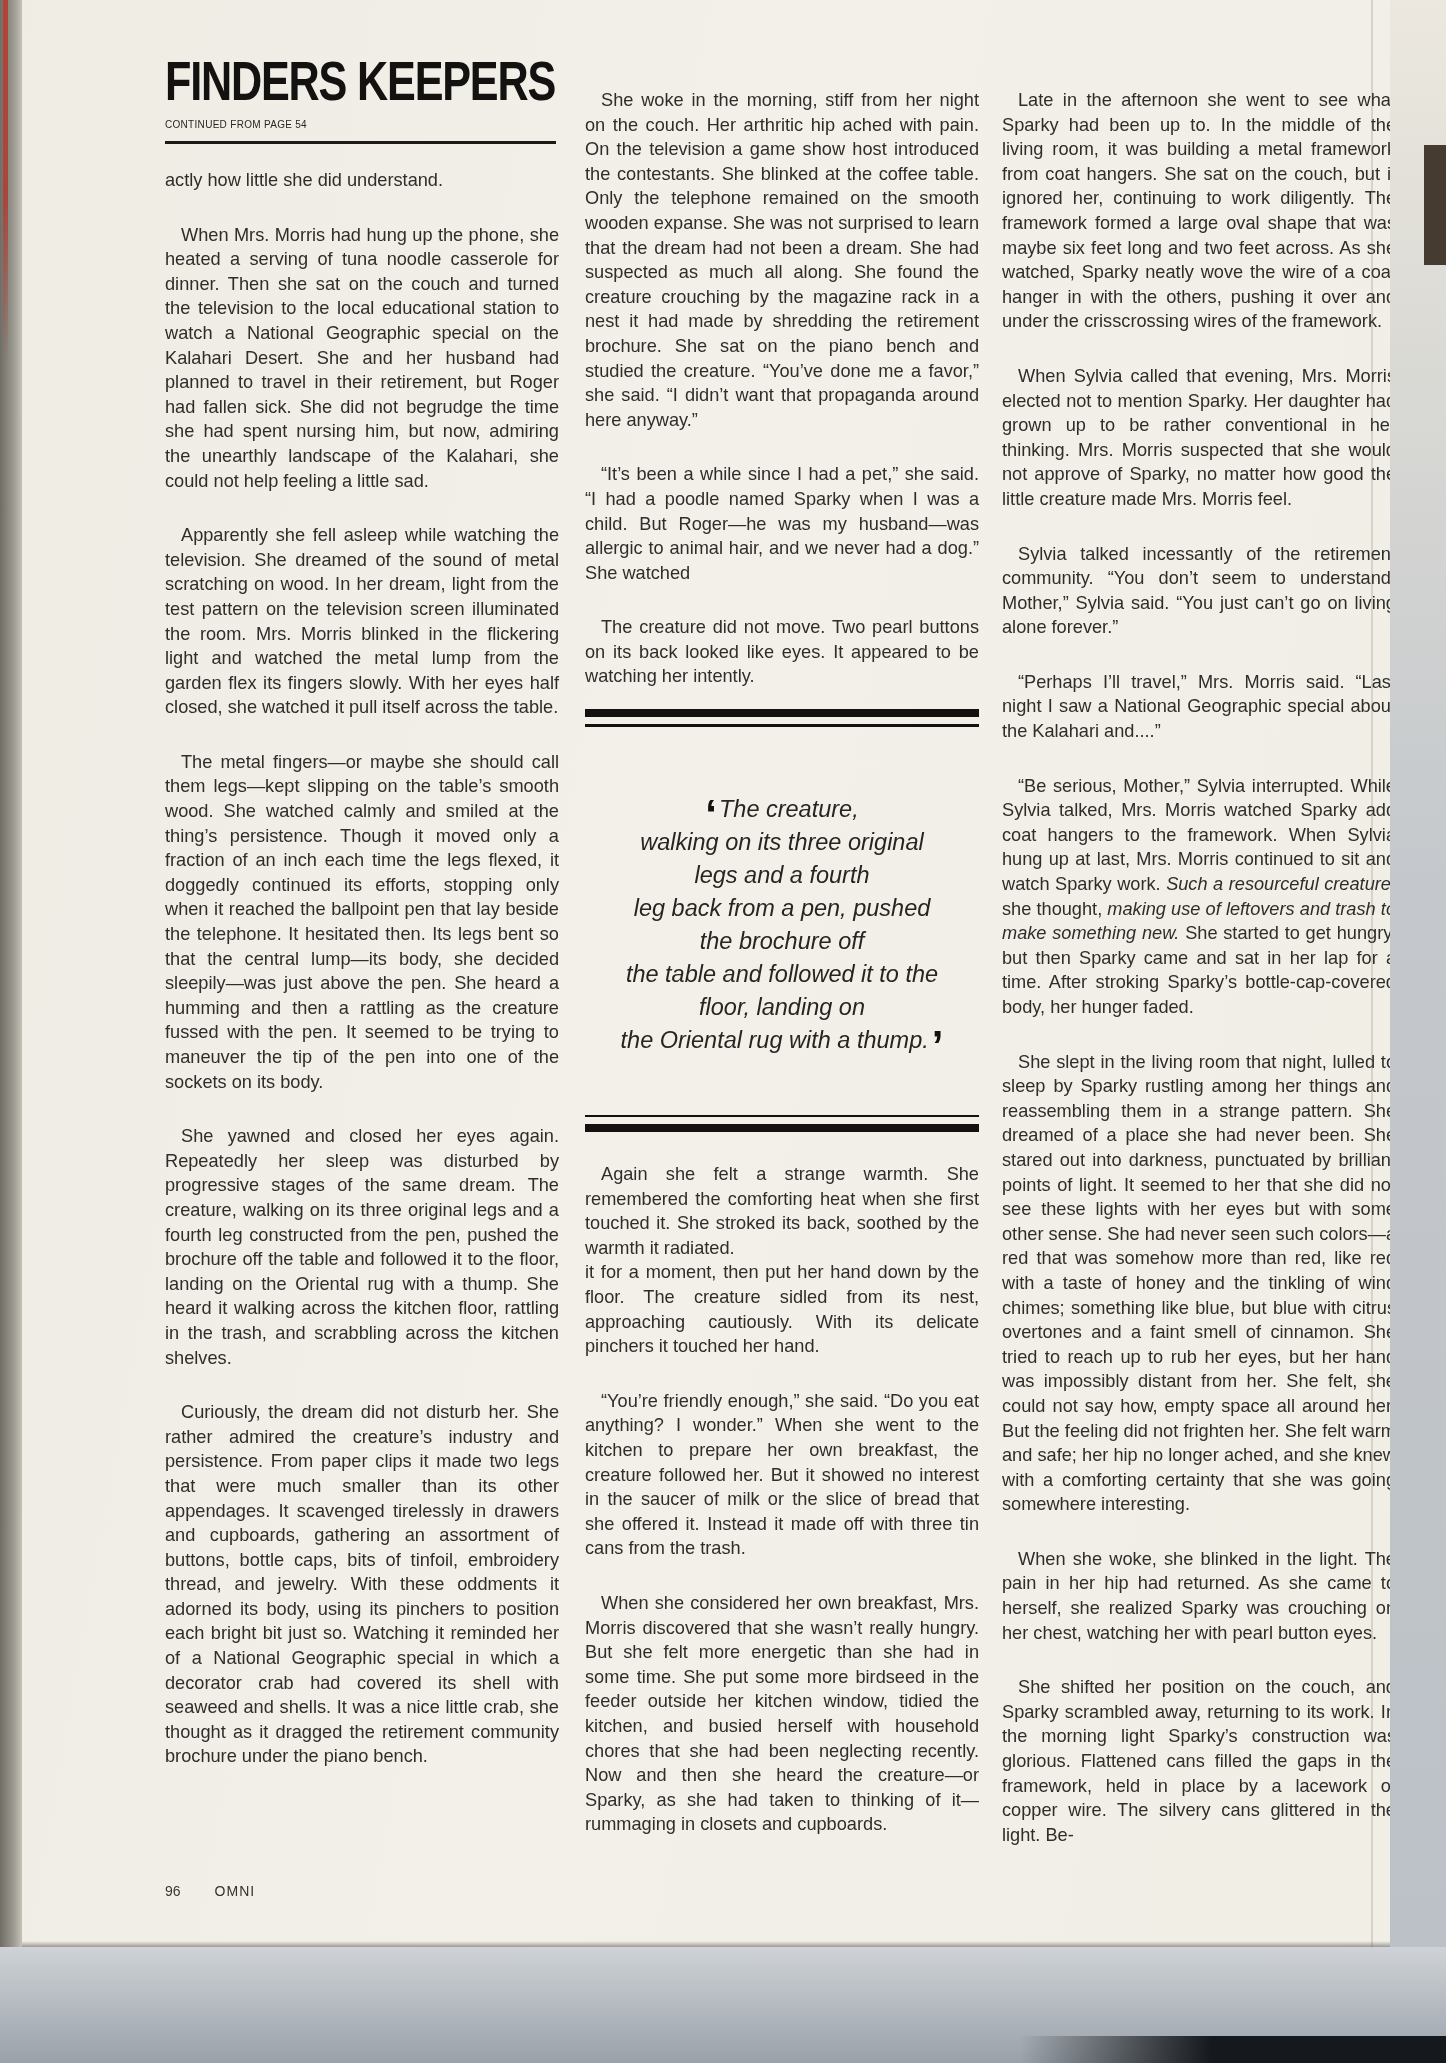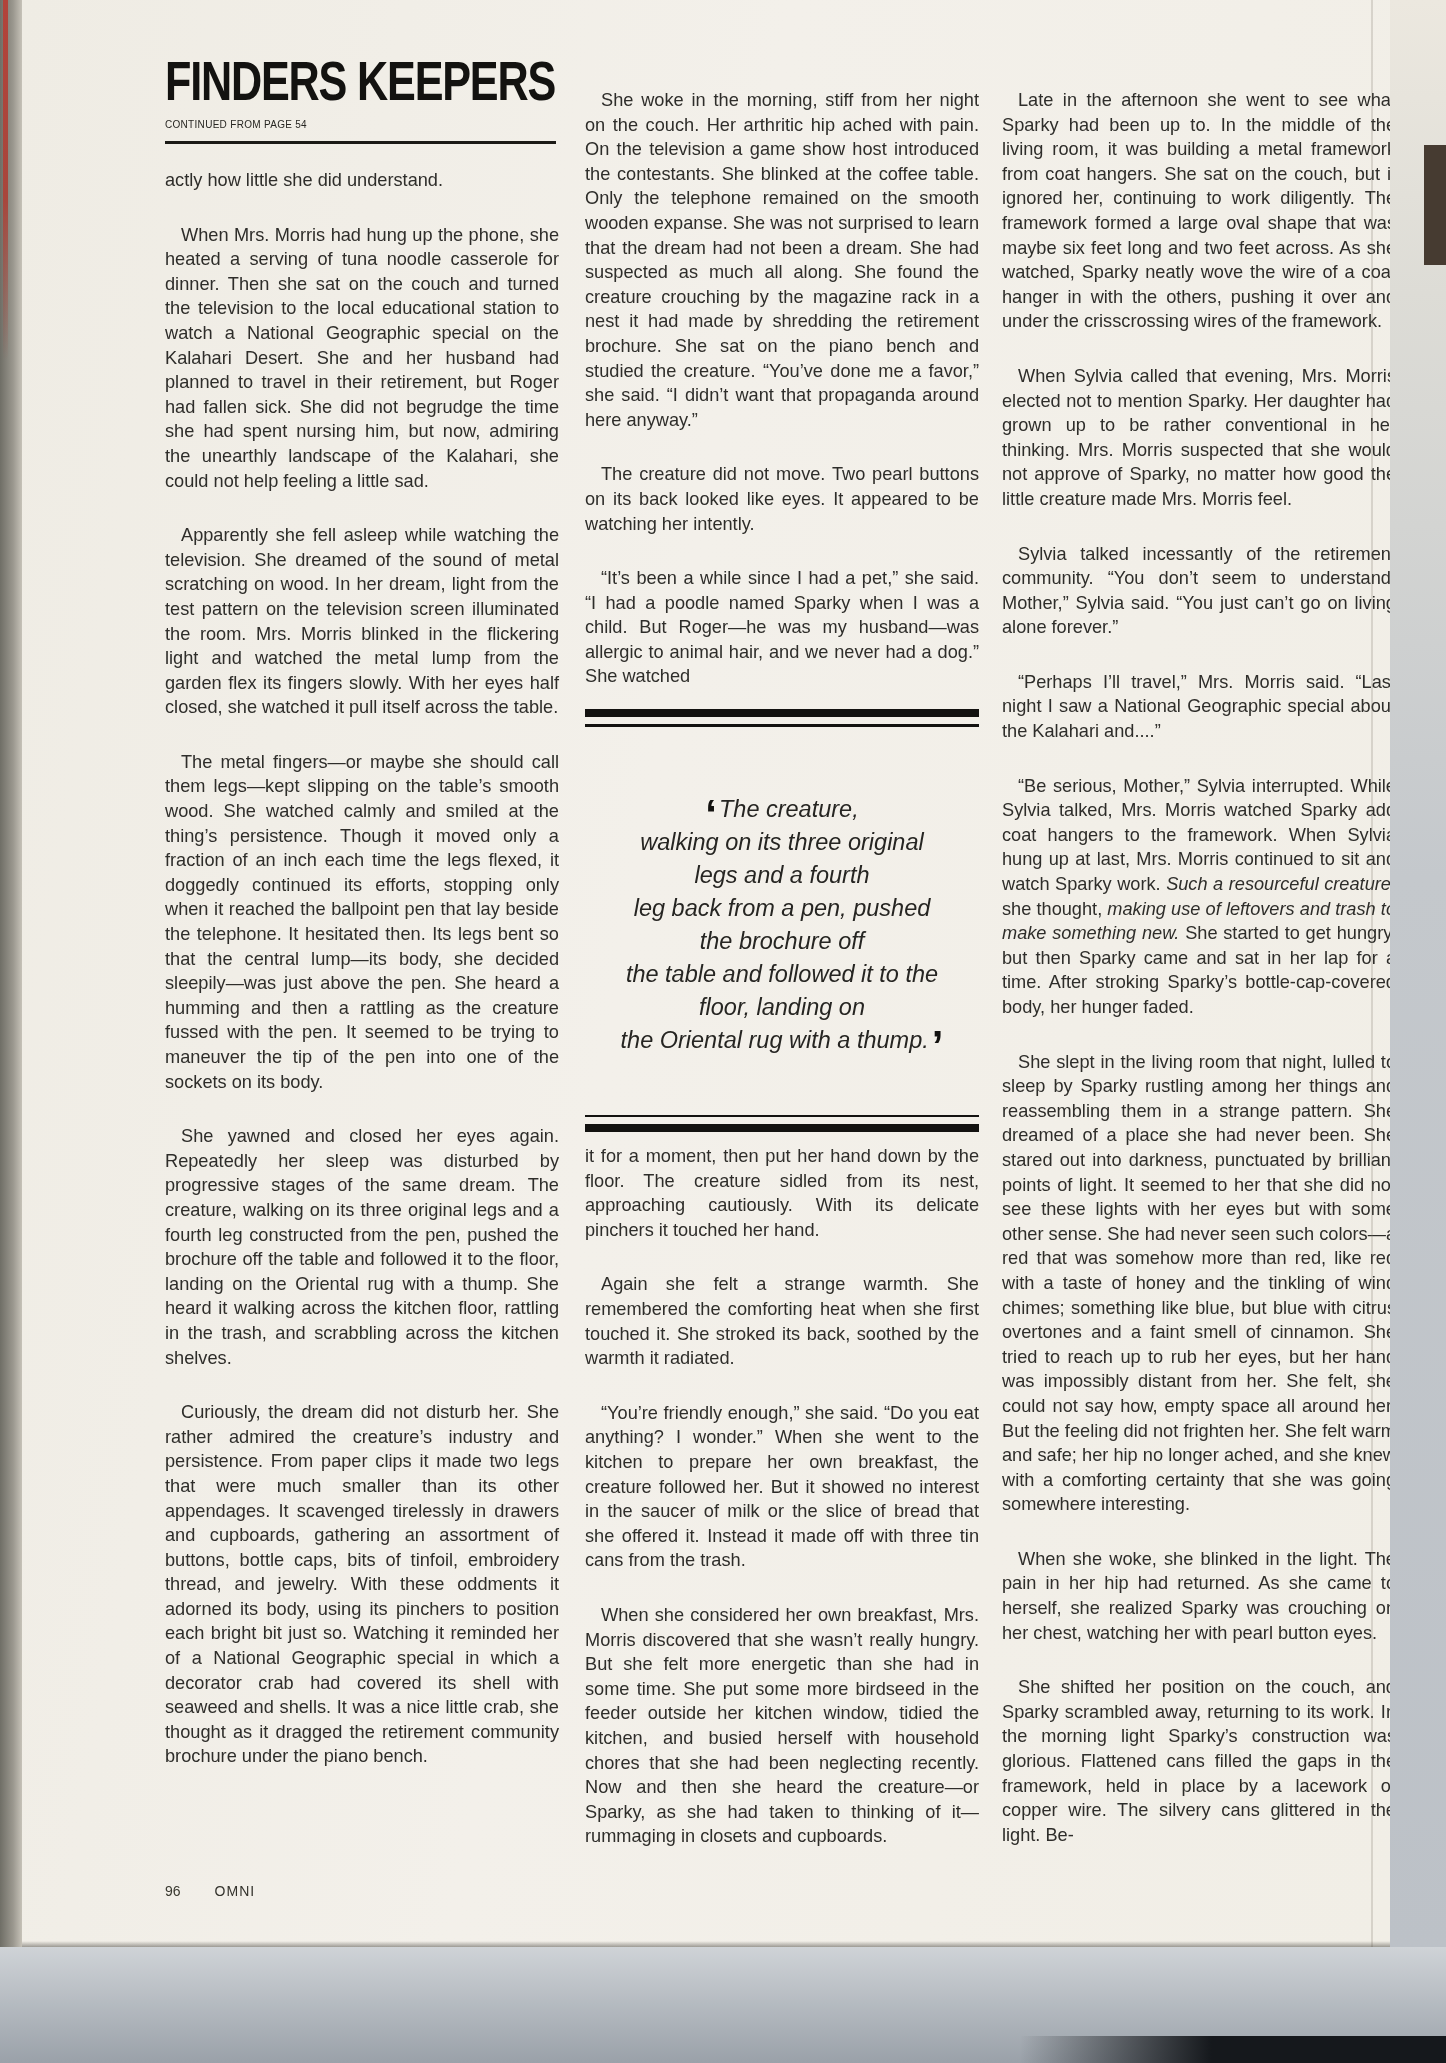--- a/index.html
+++ b/index.html
@@ -75,42 +75,42 @@
         <p class="para ind"><span>When Mrs. Morris had hung up the phone, she heated a serving of tuna noodle casserole for dinner. Then she sat on the couch and turned the television to the local educational station to watch a National Geographic special on the Kalahari Desert. She and her husband had planned to travel in their retirement, but Roger had fallen sick. She did not begrudge the time she had spent nursing him, but now, admiring the unearthly landscape of the Kalahari, she could not help feeling a little sad.</span></p>
         <p class="para ind"><span>Apparently she fell asleep while watching the television. She dreamed of the sound of metal scratching on wood. In her dream, light from the test pattern on the television screen illuminated the room. Mrs. Morris blinked in the flickering light and watched the metal lump from the garden flex its fingers slowly. With her eyes half closed, she watched it pull itself across the table.</span></p>
         <p class="para ind"><span>The metal fingers—or maybe she should call them legs—kept slipping on the table’s smooth wood. She watched calmly and smiled at the thing’s persistence. Though it moved only a fraction of an inch each time the legs flexed, it doggedly continued its efforts, stopping only when it reached the ballpoint pen that lay beside the telephone. It hesitated then. Its legs bent so that the central lump—its body, she decided sleepily—was just above the pen. She heard a humming and then a rattling as the creature fussed with the pen. It seemed to be trying to maneuver the tip of the pen into one of the sockets on its body.</span></p>
         <p class="para ind"><span>She yawned and closed her eyes again. Repeatedly her sleep was disturbed by progressive stages of the same dream. The creature, walking on its three original legs and a fourth leg constructed from the pen, pushed the brochure off the table and followed it to the floor, landing on the Oriental rug with a thump. She heard it walking across the kitchen floor, rattling in the trash, and scrabbling across the kitchen shelves.</span></p>
         <p class="para ind"><span>Curiously, the dream did not disturb her. She rather admired the creature’s industry and persistence. From paper clips it made two legs that were much smaller than its other appendages. It scavenged tirelessly in drawers and cupboards, gathering an assortment of buttons, bottle caps, bits of tinfoil, embroidery thread, and jewelry. With these oddments it adorned its body, using its pinchers to position each bright bit just so. Watching it reminded her of a National Geographic special in which a decorator crab had covered its shell with seaweed and shells. It was a nice little crab, she thought as it dragged the retirement community brochure under the piano bench.</span></p>
       </div>
 
     <div class="col col2">
       <div id="col2top">
           <p class="para ind"><span>She woke in the morning, stiff from her night on the couch. Her arthritic hip ached with pain. On the television a game show host introduced the contestants. She blinked at the coffee table. Only the telephone remained on the smooth wooden expanse. She was not surprised to learn that the dream had not been a dream. She had suspected as much all along. She found the creature crouching by the magazine rack in a nest it had made by shredding the retirement brochure. She sat on the piano bench and studied the creature. “You’ve done me a favor,” she said. “I didn’t want that propaganda around here anyway.”</span></p>
+          <p class="para ind"><span>“It’s been a while since I had a pet,” she said. “I had a poodle named Sparky when I was a child. But Roger—he was my husband—was allergic to animal hair, and we never had a dog.” She watched</span></p>
           <p class="para ind"><span>The creature did not move. Two pearl buttons on its back looked like eyes. It appeared to be watching her intently.</span></p>
-          <p class="para ind"><span>“It’s been a while since I had a pet,” she said. “I had a poodle named Sparky when I was a child. But Roger—he was my husband—was allergic to animal hair, and we never had a dog.” She watched</span></p>
         </div>
       <div class="pq">
         <div class="pq-bar"></div>
         <div class="pq-thin-top"></div>
         <div class="pq-body" id="pqbody">
             <div class="pq-line"><span class="pq-mark open">‘</span>The creature,</div>
             <div class="pq-line">walking on its three original</div>
             <div class="pq-line">legs and a fourth</div>
             <div class="pq-line">leg back from a pen, pushed</div>
             <div class="pq-line">the brochure off</div>
             <div class="pq-line">the table and followed it to the</div>
             <div class="pq-line">floor, landing on</div>
             <div class="pq-line">the Oriental rug with a thump.<span class="pq-mark close">’</span></div>
           </div>
         <div class="pq-thin-bot"></div>
         <div class="pq-bar"></div>
       </div>
       <div id="col2bot">
+          <p class="para ind"><span>Again she felt a strange warmth. She remembered the comforting heat when she first touched it. She stroked its back, soothed by the warmth it radiated.</span></p>
           <p class="para"><span>it for a moment, then put her hand down by the floor. The creature sidled from its nest, approaching cautiously. With its delicate pinchers it touched her hand.</span></p>
-          <p class="para ind"><span>Again she felt a strange warmth. She remembered the comforting heat when she first touched it. She stroked its back, soothed by the warmth it radiated.</span></p>
           <p class="para ind"><span>“You’re friendly enough,” she said. “Do you eat anything? I wonder.” When she went to the kitchen to prepare her own breakfast, the creature followed her. But it showed no interest in the saucer of milk or the slice of bread that she offered it. Instead it made off with three tin cans from the trash.</span></p>
           <p class="para ind"><span>When she considered her own breakfast, Mrs. Morris discovered that she wasn’t really hungry. But she felt more energetic than she had in some time. She put some more birdseed in the feeder outside her kitchen window, tidied the kitchen, and busied herself with household chores that she had been neglecting recently. Now and then she heard the creature—or Sparky, as she had taken to thinking of it—rummaging in closets and cupboards.</span></p>
         </div>
     </div>
 
     <div class="col col3" id="col3">
         <p class="para ind"><span>Late in the afternoon she went to see what Sparky had been up to. In the middle of the living room, it was building a metal framework from coat hangers. She sat on the couch, but it ignored her, continuing to work diligently. The framework formed a large oval shape that was maybe six feet long and two feet across. As she watched, Sparky neatly wove the wire of a coat hanger in with the others, pushing it over and under the crisscrossing wires of the framework.</span></p>
         <p class="para ind"><span>When Sylvia called that evening, Mrs. Morris elected not to mention Sparky. Her daughter had grown up to be rather conventional in her thinking. Mrs. Morris suspected that she would not approve of Sparky, no matter how good the little creature made Mrs. Morris feel.</span></p>
         <p class="para ind"><span>Sylvia talked incessantly of the retirement community. “You don’t seem to understand, Mother,” Sylvia said. “You just can’t go on living alone forever.”</span></p>
         <p class="para ind"><span>“Perhaps I’ll travel,” Mrs. Morris said. “Last night I saw a National Geographic special about the Kalahari and....”</span></p>

